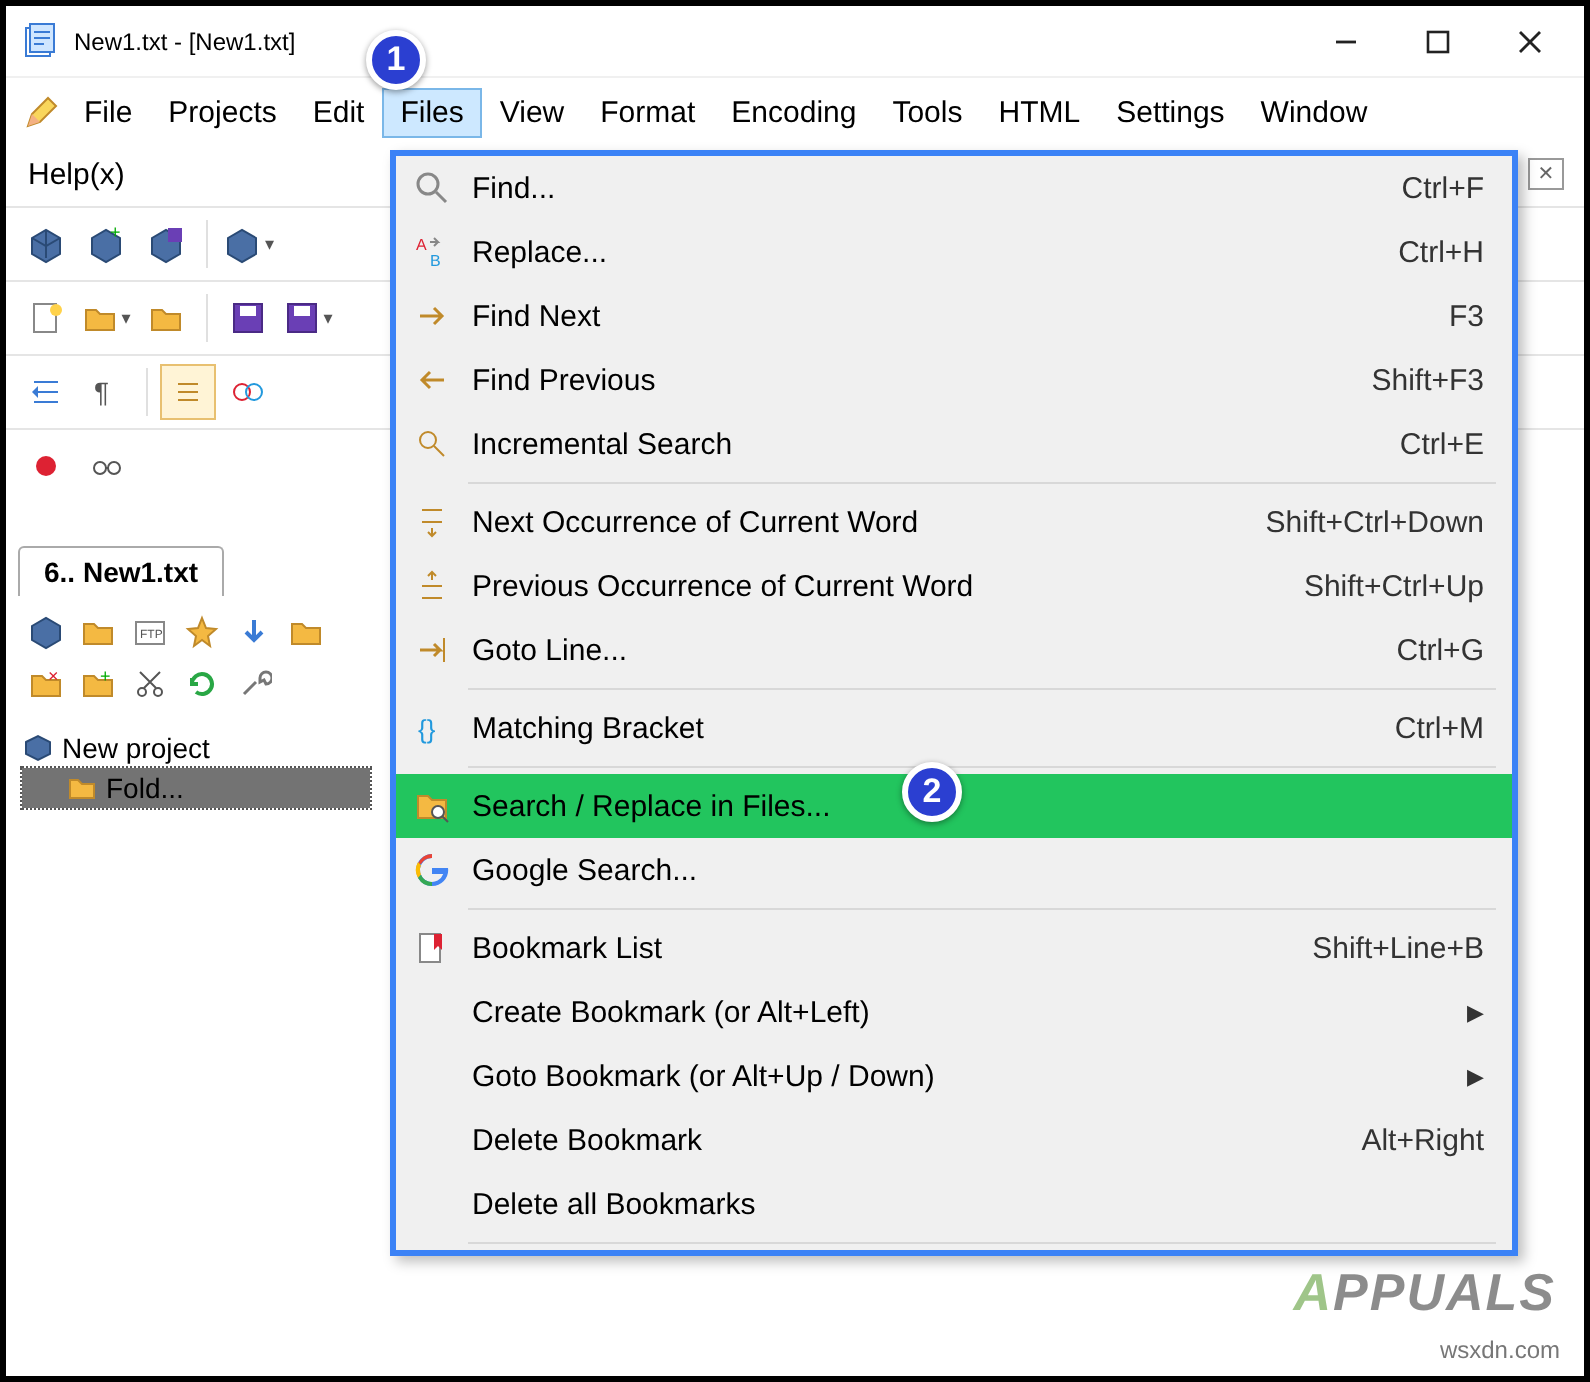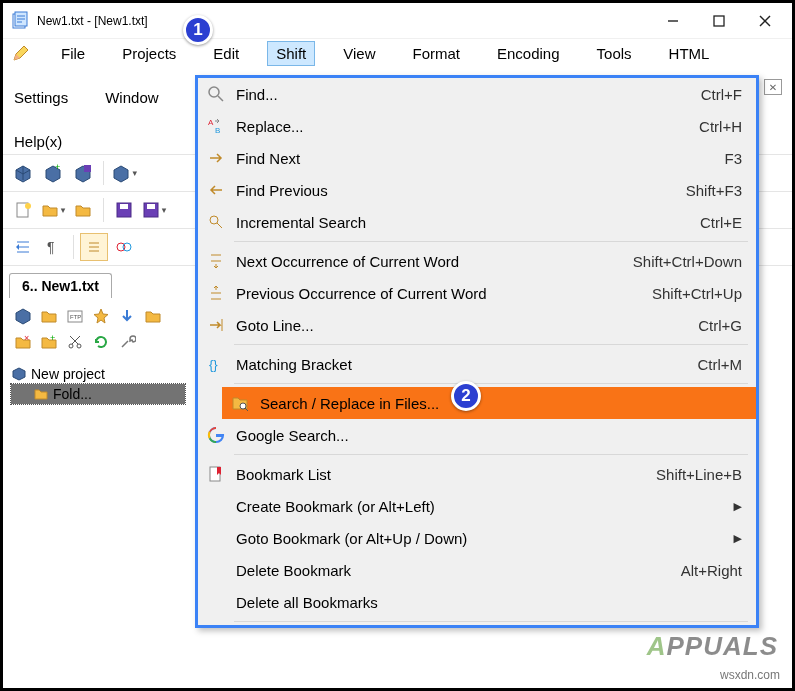--- a/index.html
+++ b/index.html
@@ -3,21 +3,21 @@
 <meta charset="utf-8">
 <style>
 * { box-sizing: border-box; margin: 0; padding: 0; font-family: "Segoe UI", Tahoma, sans-serif; }
 body { background: #fff; width: 795px; height: 691px; position: relative; overflow: hidden; border: 3px solid #000; }
 .titlebar { height: 36px; display: flex; align-items: center; padding: 0 4px; background: #fff; border-bottom: 1px solid #f0f0f0; }
 .titlebar .icon { width: 20px; height: 20px; margin: 0 6px 0 4px; }
 .titlebar .title { font-size: 12px; flex: 1; color: #000; }
 .winbtns { display: flex; }
 .winbtn { width: 46px; height: 30px; display: flex; align-items: center; justify-content: center; font-size: 14px; color: #222; }
 .winbtn svg { stroke: #222; fill: none; }
-.menubar { display: flex; flex-wrap: wrap; padding: 2px 2px 0 2px; font-size: 15px; align-items: center; min-height: 64px; gap: 19px; }
+.menubar { display: flex; flex-wrap: wrap; padding: 2px 2px 0 2px; font-size: 15px; align-items: center; min-height: 64px; }
 .menubar .mi { padding: 4px 9px; cursor: default; display: flex; align-items: center; }
 .menubar .mi.active { background: #cde8ff; border: 1px solid #7ab7e8; padding: 3px 8px; }
 .menubar .pencil { width: 18px; height: 18px; margin: 0 4px 0 6px; }
 .toolrow { display: flex; align-items: center; padding: 4px 6px; gap: 2px; border-top: 1px solid #e5e5e5; }
 .tbtn { width: 28px; height: 28px; display: flex; align-items: center; justify-content: center; border: 1px solid transparent; }
 .sep { width: 1px; height: 24px; background: #e0e0e0; margin: 0 4px; }
 .dropdown-arrow::after { content: "▾"; font-size: 9px; color: #555; margin-left: 2px; }
 .sidebar { position: absolute; left: 6px; top: 270px; width: 178px; }
 .tab-label { background: #fff; border: 1px solid #aaa; border-bottom: none; padding: 4px 12px; font-size: 14px; font-weight: bold; display: inline-block; border-radius: 3px 3px 0 0; }
 .side-toolbar { display: flex; flex-wrap: wrap; gap: 2px; padding: 6px 2px; }
@@ -25,21 +25,21 @@
 .tree { font-size: 14px; padding: 4px 2px; }
 .tree-row { display: flex; align-items: center; gap: 4px; padding: 2px 0; }
 .tree-row.sel { background: #737373; outline: 1px dotted #555; }
 .tree-indent { width: 18px; display: inline-block; }
 .ruler { position: absolute; right: 8px; top: 316px; font-size: 13px; color: #666; font-family: monospace; }
 .rulerbar { position: absolute; right: 8px; top: 334px; width: 62px; height: 16px; background: #cde8ff; }
 .editor-bg { position: absolute; left: 190px; top: 316px; right: 8px; bottom: 8px; background: #fff; }
 
 .search-menu { position: absolute; left: 192px; top: 72px; width: 564px; background: #f0f0f0; border: 3px solid #3b82f6; box-shadow: 3px 3px 6px rgba(0,0,0,0.25); font-size: 15px; }
 .search-menu .row { display: flex; align-items: center; height: 32px; padding: 0 14px 0 4px; cursor: default; }
-.search-menu .row.highlight { background: #f97316; margin-left: 24px; }
+.search-menu .row.highlight { background: #22c55e; }
 .search-menu .row .icn { width: 28px; display: flex; align-items: center; justify-content: center; }
 .search-menu .row .lbl { flex: 1; padding-left: 6px; }
 .search-menu .row .sc { color: #333; }
 .search-menu .row .arrow { font-size: 11px; color: #333; }
 .search-menu .divider { height: 1px; background: #d8d8d8; margin: 3px 8px 3px 36px; }
 
 .badge { position: absolute; width: 30px; height: 30px; border-radius: 50%; background: #2b3fd1; border: 3px solid #fff; color: #fff; font-weight: bold; font-size: 17px; display: flex; align-items: center; justify-content: center; box-shadow: 0 1px 3px rgba(0,0,0,0.4); z-index: 50; }
 .badge.b1 { left: 180px; top: 12px; }
 .badge.b2 { left: 448px; top: 378px; }
 
@@ -87,21 +87,21 @@
 <div class="menubar">
   <span class="pencil">
     <svg width="18" height="18" viewBox="0 0 18 18">
         <path d="M3 15l2-6 8-8 4 4-8 8-6 2z" fill="#f9d65c" stroke="#c08a2a"></path>
         <path d="M3 15l2-6 4 4-6 2z" fill="#f4b183"></path>
       </svg>
   </span>
   <div class="mi">File</div>
   <div class="mi">Projects</div>
   <div class="mi">Edit</div>
-  <div class="mi active">Shift</div>
+  <div class="mi active">Files</div>
   <div class="mi">View</div>
   <div class="mi">Format</div>
   <div class="mi">Encoding</div>
   <div class="mi">Tools</div>
   <div class="mi">HTML</div>
   <div class="mi">Settings</div>
   <div class="mi">Window</div>
   <div class="mi" style="width:100%;">Help(x)</div>
 </div>
 

